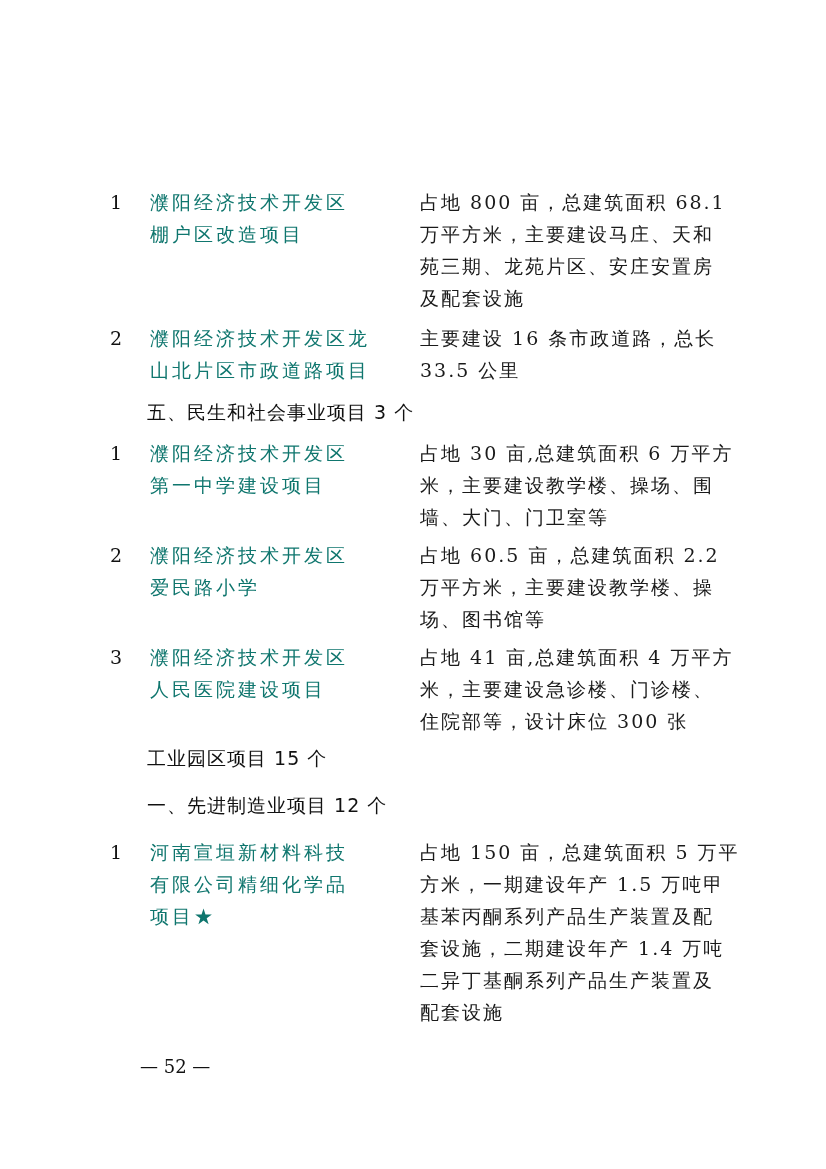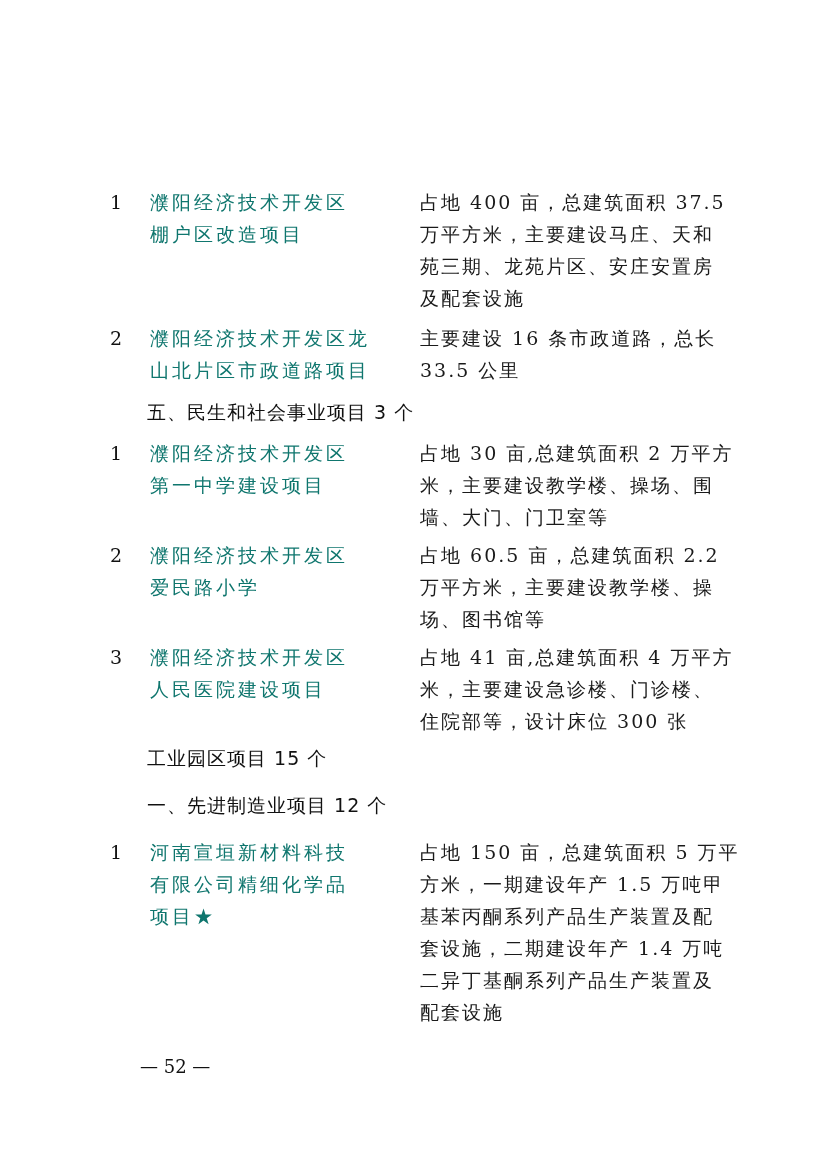--- a/index.html
+++ b/index.html
@@ -19,41 +19,41 @@
 </head>
 <body>
 
 <div class="page">
 
 
   <div class="row" style="top:186px;">
     <div class="num">1</div>
     <div class="name">濮阳经济技术开发区
 棚户区改造项目</div>
-    <div class="desc">占地 400 亩，总建筑面积 37.5
+    <div class="desc">占地 800 亩，总建筑面积 68.1
 万平方米，主要建设马庄、天和
 苑三期、龙苑片区、安庄安置房
 及配套设施</div>
   </div>
 
   <div class="row" style="top:322px;">
     <div class="num">2</div>
     <div class="name">濮阳经济技术开发区龙
 山北片区市政道路项目</div>
     <div class="desc">主要建设 16 条市政道路，总长
 33.5 公里</div>
   </div>
 
   <div class="heading" style="top:400px;">五、民生和社会事业项目 3 个</div>
 
   <div class="row" style="top:437px;">
     <div class="num">1</div>
     <div class="name">濮阳经济技术开发区
 第一中学建设项目</div>
-    <div class="desc">占地 30 亩,总建筑面积 2 万平方
+    <div class="desc">占地 30 亩,总建筑面积 6 万平方
 米，主要建设教学楼、操场、围
 墙、大门、门卫室等</div>
   </div>
 
   <div class="row" style="top:539px;">
     <div class="num">2</div>
     <div class="name">濮阳经济技术开发区
 爱民路小学</div>
     <div class="desc">占地 60.5 亩，总建筑面积 2.2
 万平方米，主要建设教学楼、操

